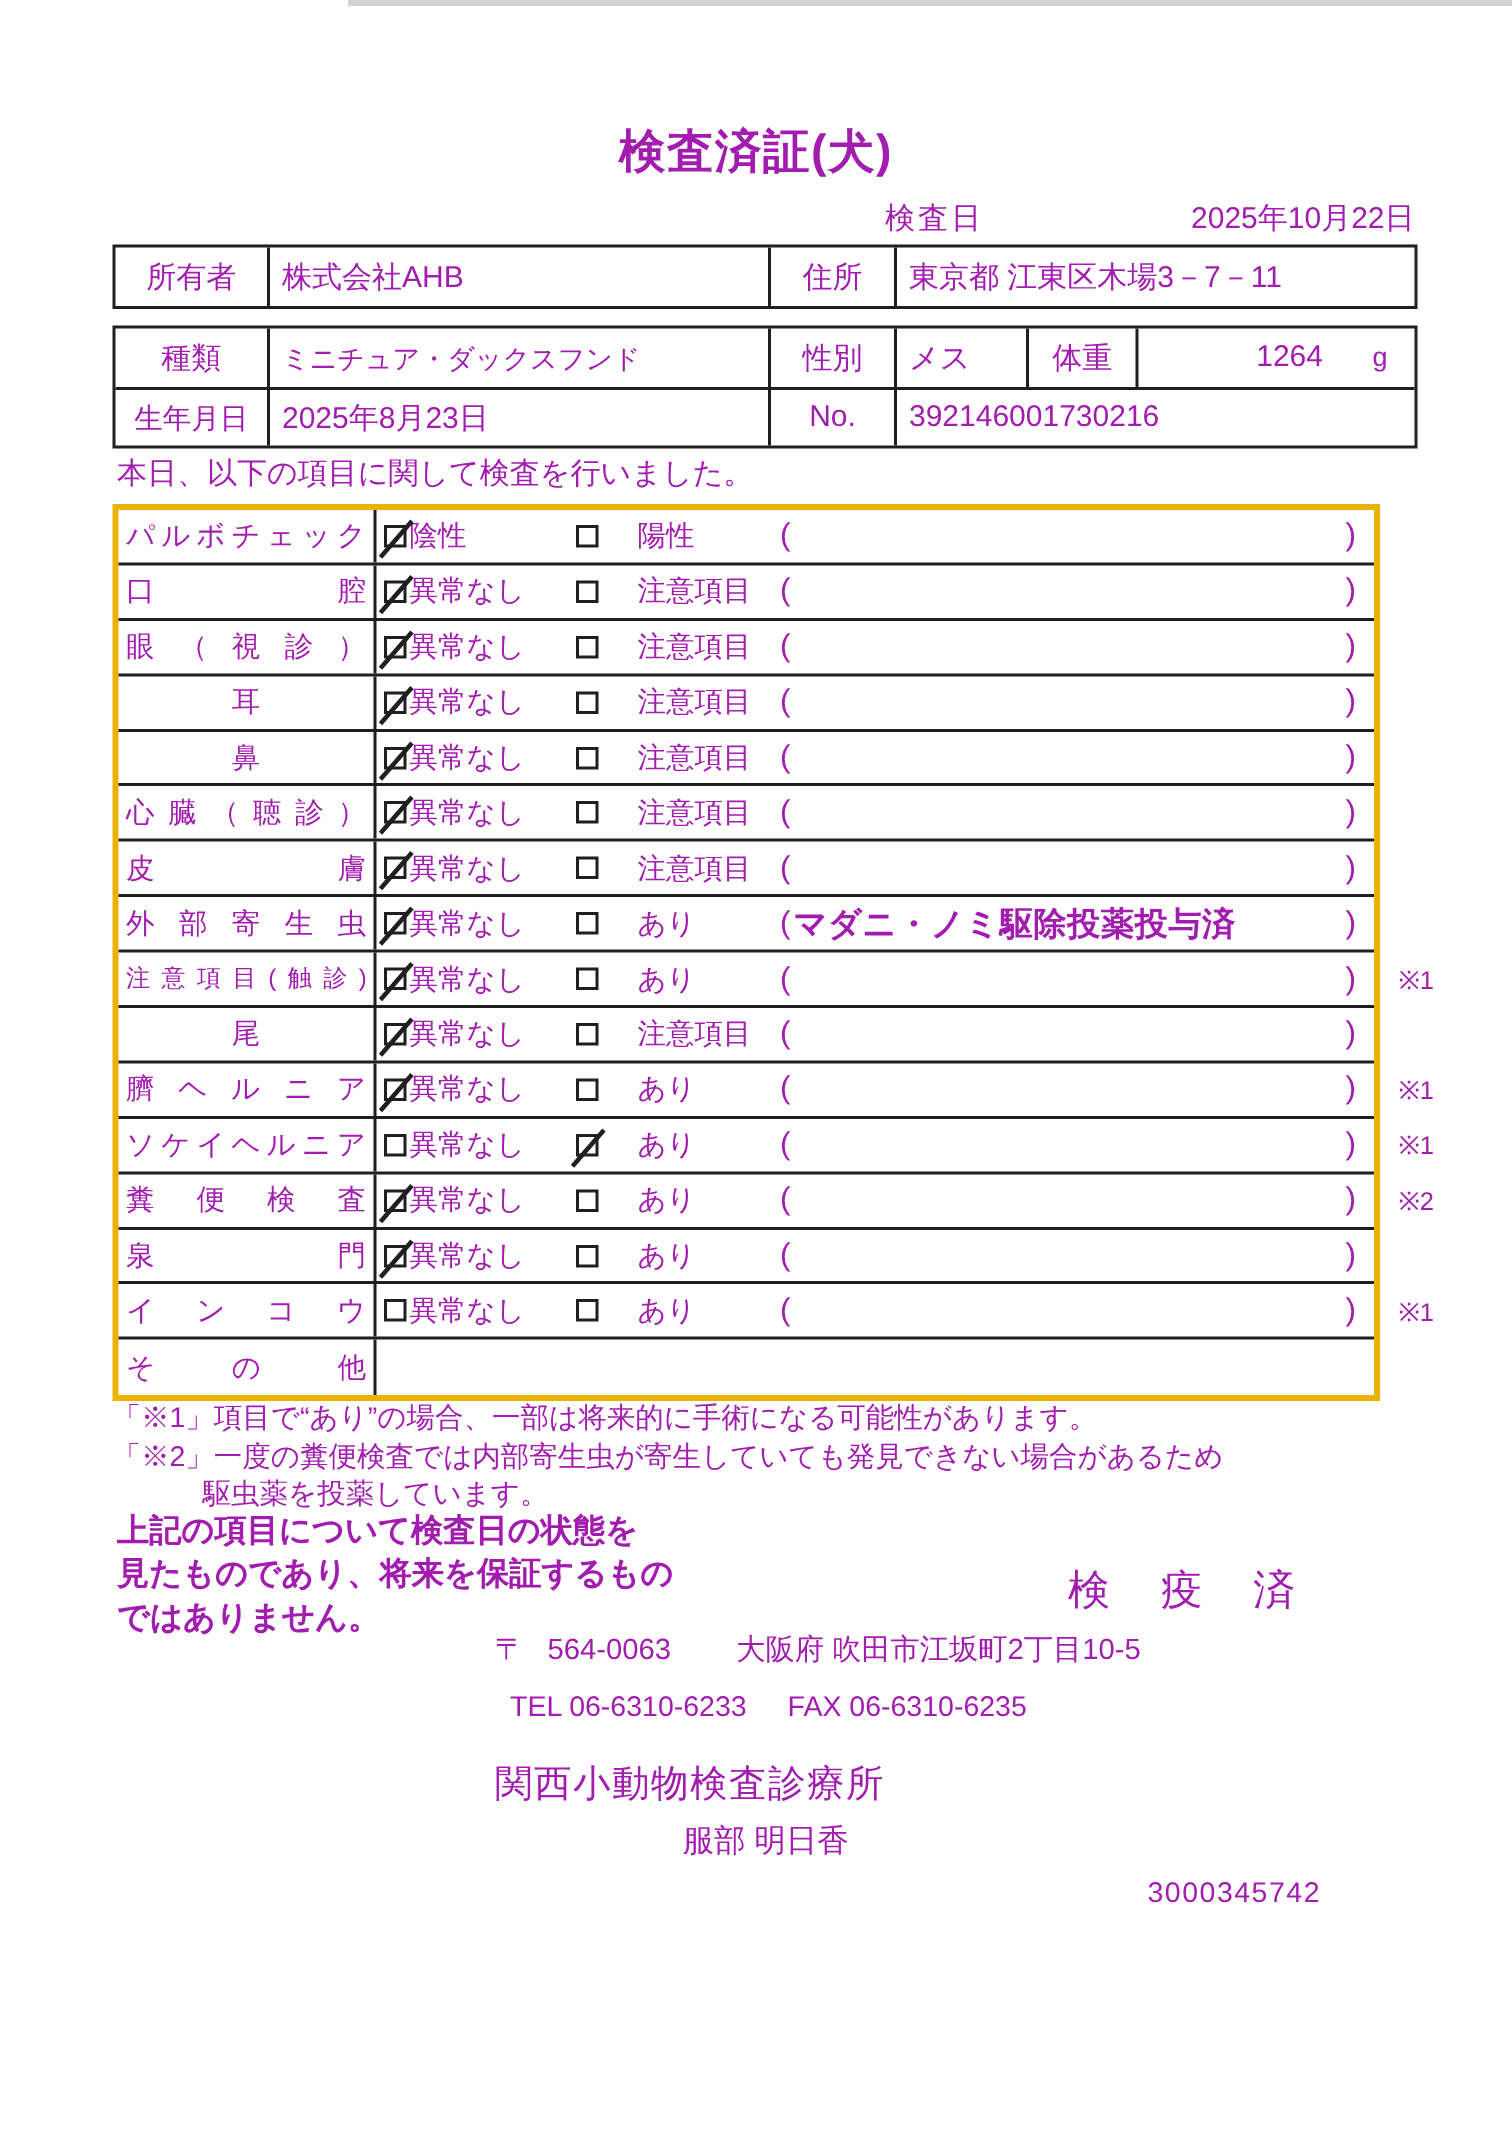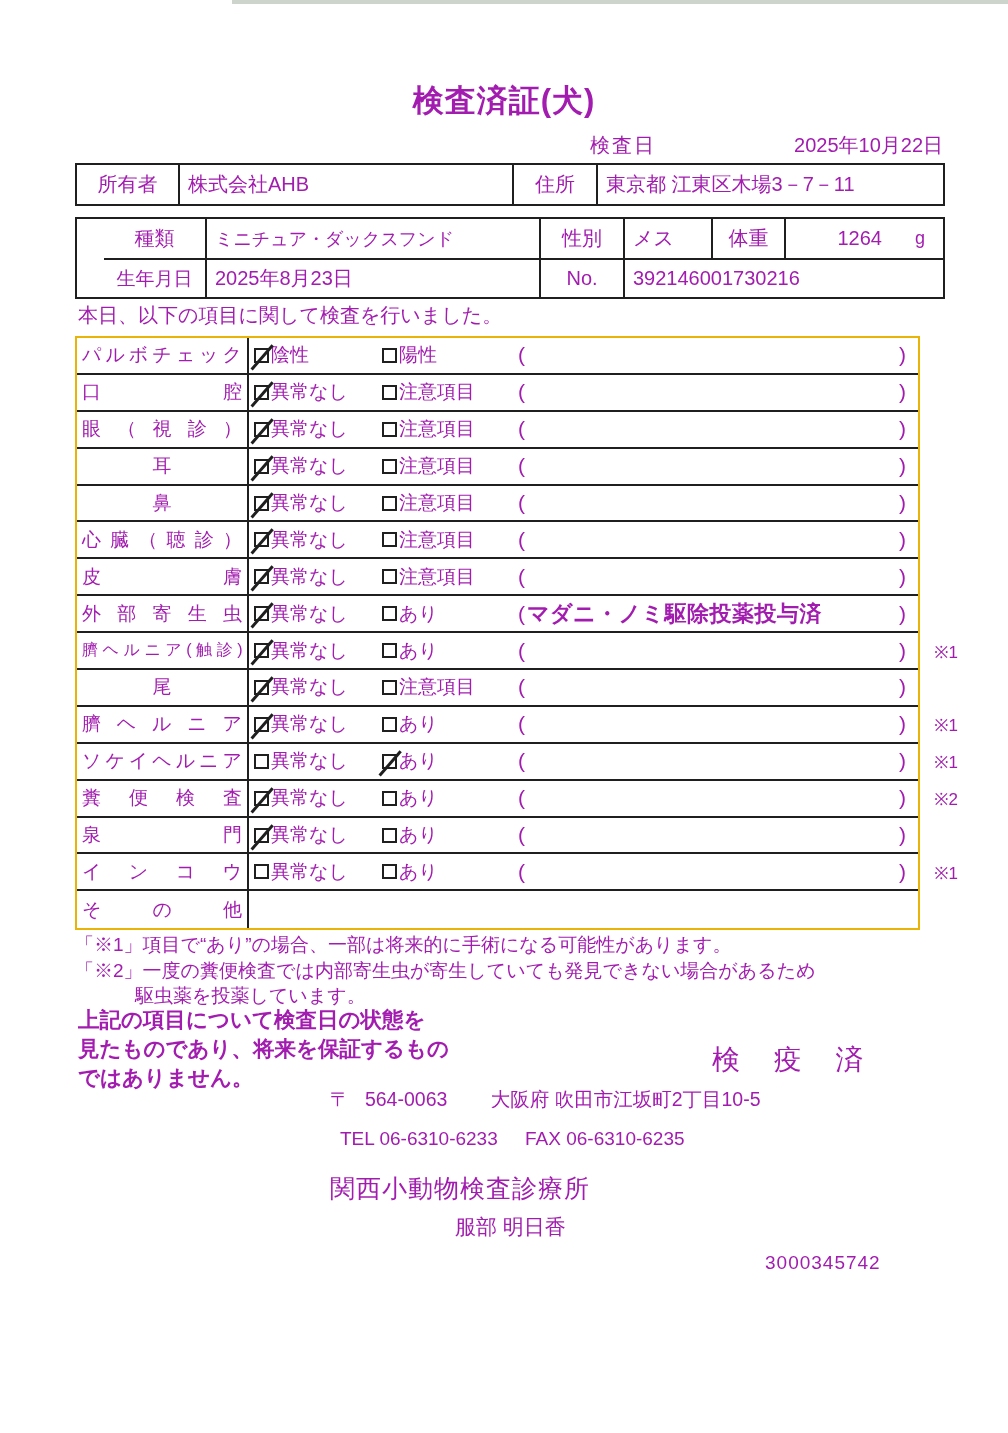--- a/index.html
+++ b/index.html
@@ -32,32 +32,32 @@
   .w-label2{ width:84px;  flex:none; }
   .w-sex   { width:88px;  flex:none; }
   .w-wt    { width:73px;  flex:none; }
   .w-rest  { flex:1; }
   .weight-cell { justify-content:flex-end; gap:33px; padding-right:18px; }
   .weight-cell .unit { font-size:18px; }
 
   .intro { position:absolute; left:78px; top:302px; font-size:20px; }
 
   
-  .main-table { position:absolute; left:75px; top:336px; width:845px; border:2px solid #eab308; background:#fff; }
+  .main-table { position:absolute; left:75px; top:336px; width:845px; border:4px solid #eab308; background:#fff; }
   .mrow { position:relative; display:flex; height:36.9px; border-bottom:2px solid #1f1f1f; }
   .mrow:last-child { border-bottom:none; }
   .lbl { width:172px; flex:none; border-right:2px solid #1f1f1f; display:flex; align-items:center; padding:0 5px; }
   .lbl-text { display:inline-block; width:100%; font-size:19px;
     text-align:justify; text-align-last:justify; white-space:nowrap; }
   .lbl-text.center { text-align:center; text-align-last:center; }
   .lbl-text.small { font-size:16px; letter-spacing:-0.5px; }
   .val { flex:1; display:flex; align-items:center; padding-left:5px; }
   .opt { display:flex; align-items:center; font-size:19px; white-space:nowrap; }
   .opt1 { width:128px; flex:none; }
-  .opt2 { width:136px; flex:none; }
+  .opt2 { width:136px; flex:none;gap:24px; }
   .box { width:15px; height:15px; border:2px solid #1f1f1f; position:relative; flex:none; margin-right:2px; }
   .box.checked::after { content:""; position:absolute; left:-10px; top:6px; width:32px; height:2.6px;
     background:#1f1f1f; transform:rotate(-49deg); }
   .paren { flex:1; display:flex; align-items:center; padding-right:12px; font-size:21px; }
   .paren .pclose { margin-left:auto; }
   .note { font-size:22px; font-weight:bold; white-space:nowrap; letter-spacing:0.5px; padding-left:2px; }
   .marker { position:absolute; right:-40px; top:50%; transform:translateY(-50%); font-size:17px; white-space:nowrap; }
 
   .fn { position:absolute; left:75px; font-size:19px; white-space:nowrap; }
   .fn.indent { left:135px; }
@@ -90,21 +90,21 @@
 
   <div class="htable" style="top:163px;">
     <div class="hrow">
       <div class="hcell hdr bR w-label">所有者</div>
       <div class="hcell bR w-val1">株式会社AHB</div>
       <div class="hcell hdr bR w-label2">住所</div>
       <div class="hcell w-rest">東京都 江東区木場3－7－11</div>
     </div>
   </div>
 
-  <div class="htable" style="top:217px;padding-left:27px;">
+  <div class="htable" style="top:217px;">
     <div class="hrow">
       <div class="hcell hdr bR w-label">種類</div>
       <div class="hcell bR w-val1" style="font-size:18px;">ミニチュア・ダックスフンド</div>
       <div class="hcell hdr bR w-label2">性別</div>
       <div class="hcell bR w-sex">メス</div>
       <div class="hcell hdr bR w-wt">体重</div>
       <div class="hcell w-rest weight-cell">
         <span>1264</span>
         <span class="unit">g</span>
       </div>
@@ -292,21 +292,21 @@
           <span class="popen">(</span>
           <span class="note">マダニ・ノミ駆除投薬投与済</span>
           <span class="pclose">)</span>
         </span>
       </div>
 
     </div>
 
     <div class="mrow">
       <div class="lbl">
-        <span class="lbl-text small">臍ヘルニア(触診)</span>
+        <span class="lbl-text small">注意項目(触診)</span>
       </div>
       <div class="val">
         <span class="opt opt1">
           <span class="box checked"></span>
           <span class="opt-label">異常なし</span>
         </span>
         <span class="opt opt2">
           <span class="box"></span>
           <span class="opt-label">あり</span>
         </span>

